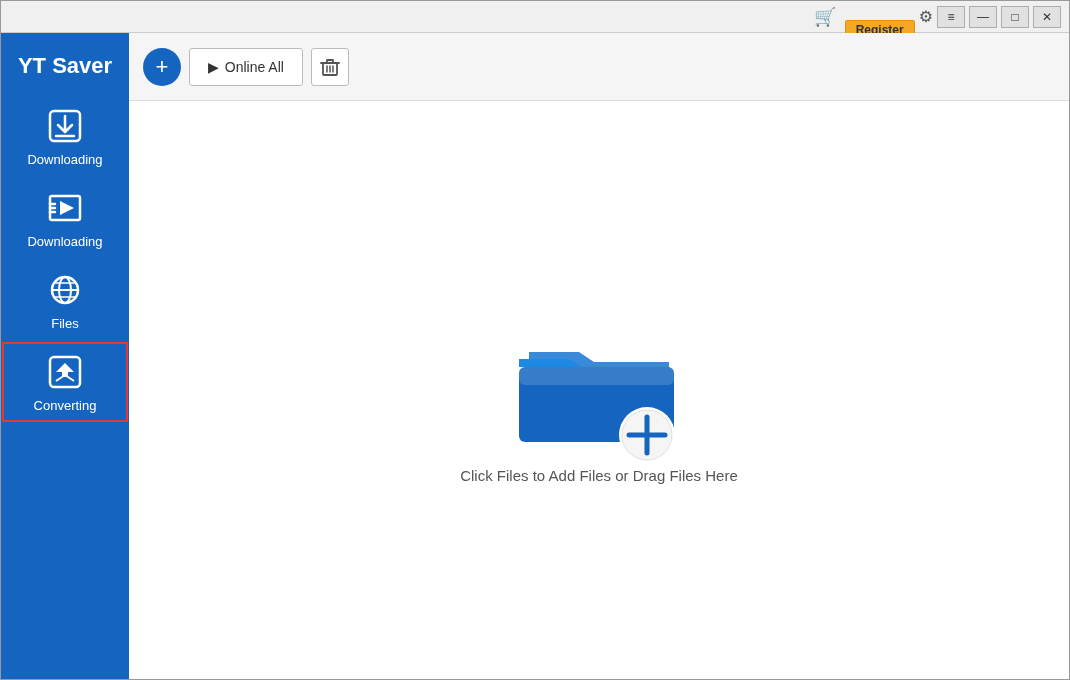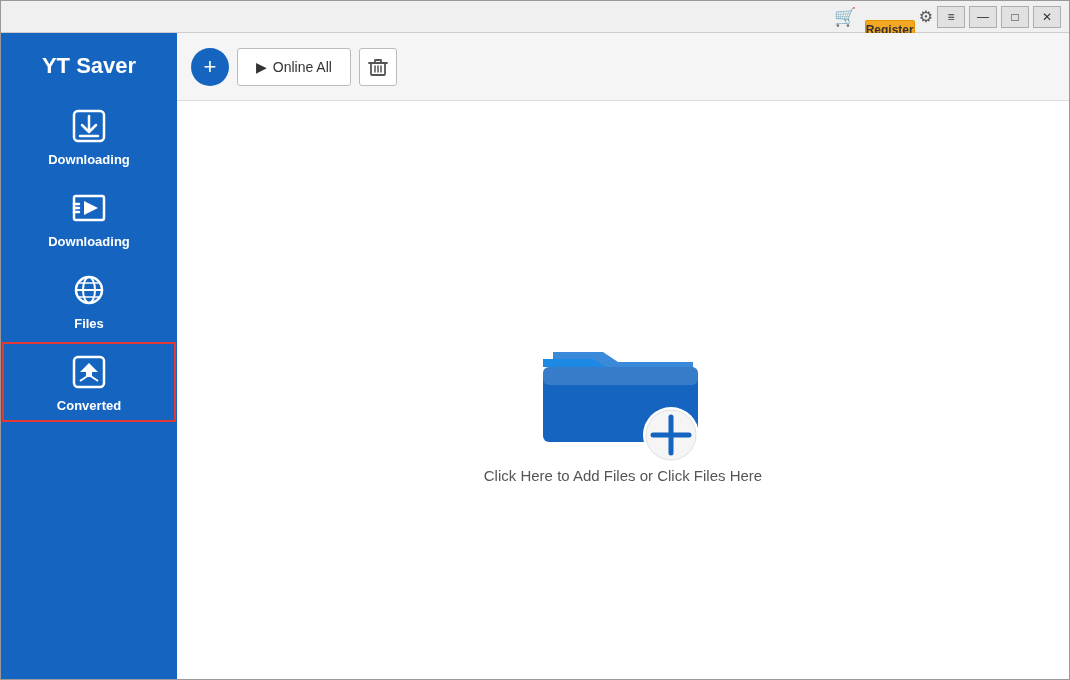--- a/index.html
+++ b/index.html
@@ -23,35 +23,35 @@
       background: #e1e1e1;
       border: 1px solid #adadad;
       cursor: pointer;
       display: flex; align-items: center; justify-content: center;
       font-size: 12px; color: #333;
     }
 
     .register-btn {
       background: #f5a623;
       border: 1px solid #e09400;
-      padding: 2px 0;
+      padding: 2px 10px;
       font-size: 12px;
       font-weight: 600;
       color: #333;
       cursor: pointer;
       border-radius: 2px;
       margin-top: 26px;
     }
     .cart-icon { color: #f5a623; font-size: 18px; margin-right: 4px; }
     .gear-icon { font-size: 16px; color: #555; cursor: pointer; }
 
     .app-body { display: flex; flex: 1; overflow: hidden; }
 
     .sidebar {
-      width: 176px;
+      width: 128px;
       background: #1565c0;
       display: flex;
       flex-direction: column;
       align-items: center;
       padding-top: 10px;
     }
     .app-title {
       color: white;
       font-size: 22px;
       font-weight: 700;
@@ -69,21 +69,21 @@
       cursor: pointer;
       color: white;
       position: relative;
     }
     .sidebar-item.active {
       background: transparent;
       outline: 2px solid #e53935;
       outline-offset: -3px;
     }
     .sidebar-item-icon { font-size: 28px; margin-bottom: 4px; line-height: 1; }
-    .sidebar-item-label { font-size: 13px; color: white; font-weight: bold; }
+    .sidebar-item-label { font-size: 13px; color: white; }
 
     .toolbar {
       height: 68px;
       background: #f5f5f5;
       border-bottom: 1px solid #ddd;
       display: flex;
       align-items: center;
       padding: 0 14px;
       gap: 8px;
     }
@@ -204,21 +204,21 @@
       </div>
 
       <div class="sidebar-item active">
         <div class="sidebar-item-icon">
           <svg width="34" height="34" viewBox="0 0 34 34" fill="none">
             <rect x="2" y="2" width="30" height="30" rx="4" fill="none" stroke="white" stroke-width="2.5"></rect>
             <path d="M17 8 L26 17 L20 17 L20 22 L14 22 L14 17 L8 17 Z" fill="white"></path>
             <polyline points="8,26 17,20 26,26" fill="none" stroke="white" stroke-width="2" stroke-linejoin="round"></polyline>
           </svg>
         </div>
-        <span class="sidebar-item-label">Converted</span>
+        <span class="sidebar-item-label">Converting</span>
       </div>
 
     </div>
 
     <div class="main-content">
 
       <div class="toolbar">
         <button class="toolbar-btn-add">+</button>
         <button class="toolbar-btn">
           <span>▶</span>
@@ -248,17 +248,17 @@
 
           <path d="M20 70 L20 62 L70 62 L83 70 Z" fill="#1e88e5"></path>
 
           <rect x="20" y="70" width="155" height="18" rx="6" fill="white" opacity="0.15"></rect>
 
           <circle cx="148" cy="138" r="28" fill="white"></circle>
           <circle cx="148" cy="138" r="25" fill="#f5f5f5" stroke="#e0e0e0" stroke-width="1"></circle>
           <line x1="148" y1="120" x2="148" y2="156" stroke="#1565c0" stroke-width="5" stroke-linecap="round"></line>
           <line x1="130" y1="138" x2="166" y2="138" stroke="#1565c0" stroke-width="5" stroke-linecap="round"></line>
         </svg>
-        <span class="drop-text">Click Here to Add Files or Click Files Here</span>
+        <span class="drop-text">Click Files to Add Files or Drag Files Here</span>
       </div>
     </div>
   </div>
 </div>
 
 </body></html>

